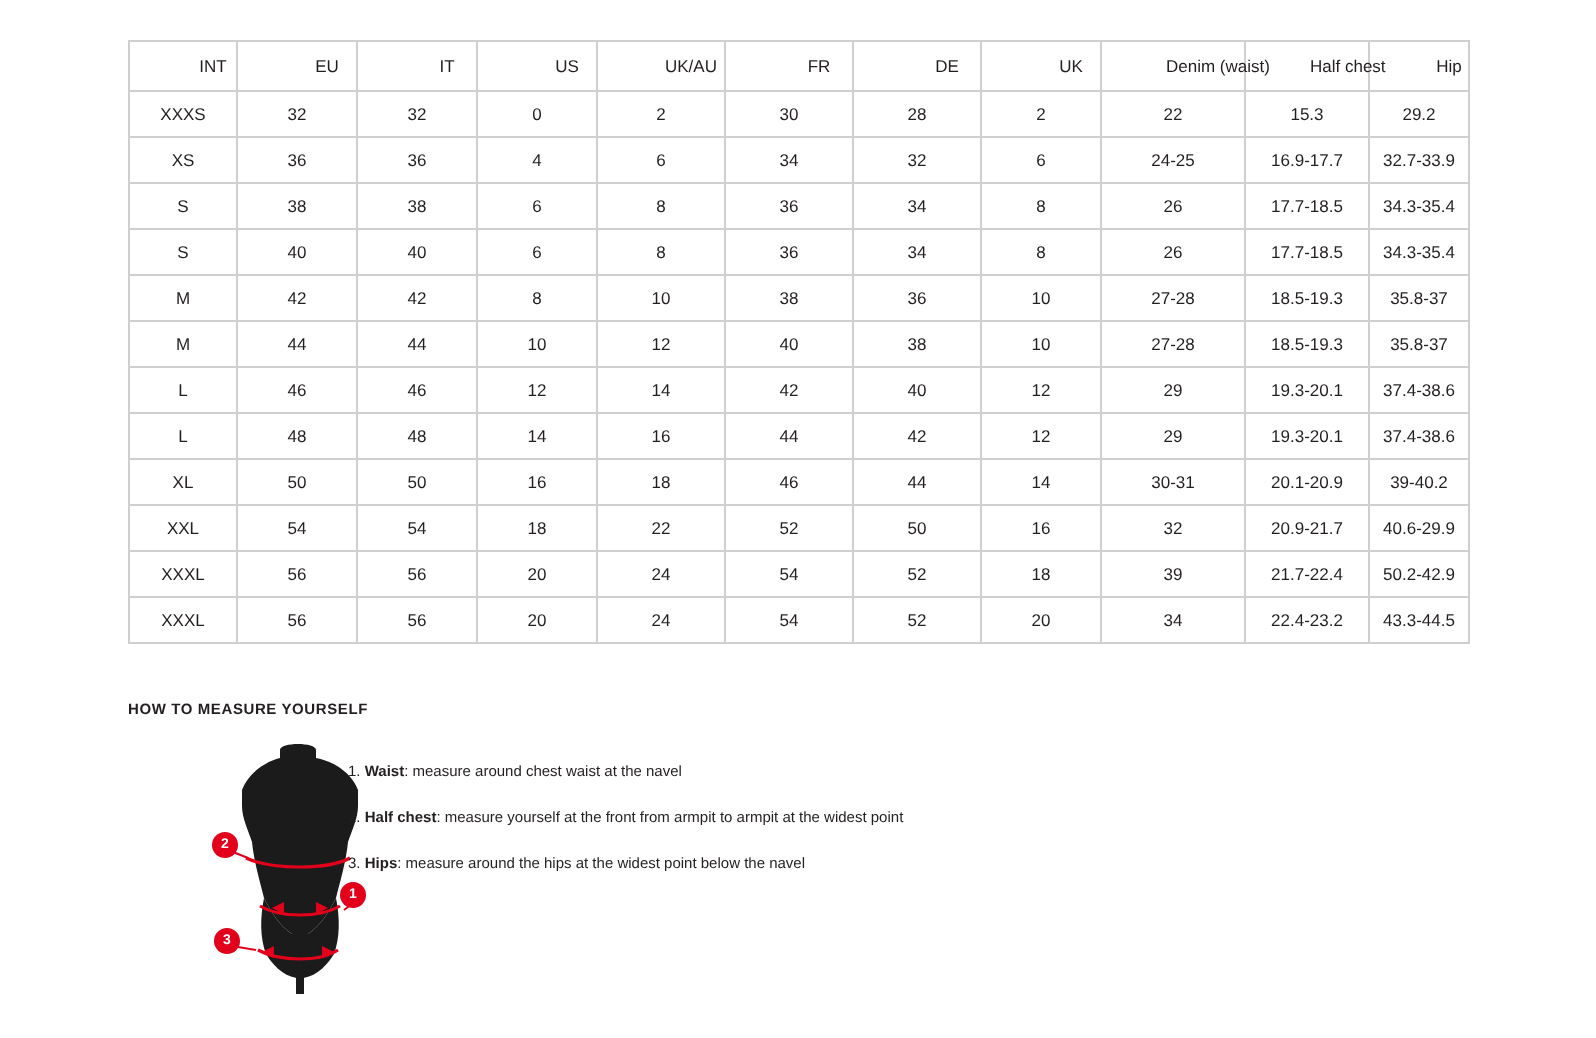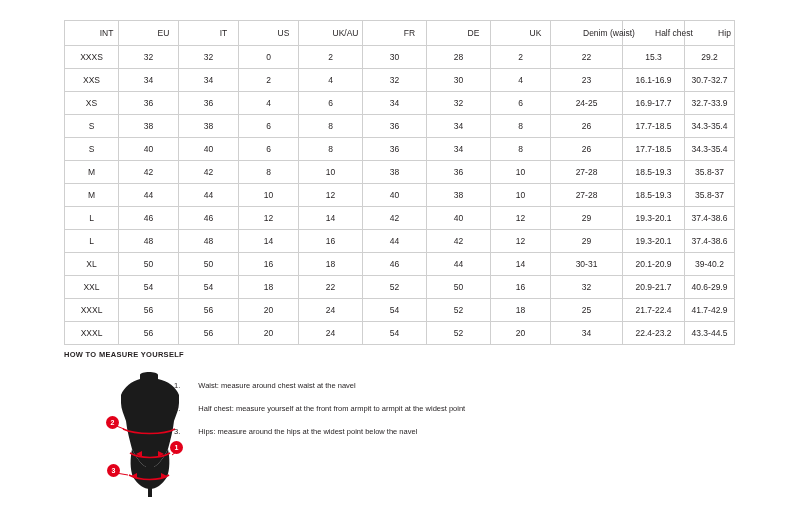--- a/index.html
+++ b/index.html
@@ -91,21 +91,21 @@
     left: 110px;
     top: 12px;
     width: 540px;
   }
   .step {
     font-size: 7.5px;
     color: #231f20;
     margin-bottom: 14px;
     line-height: 1.2;
   }
-  .step b { font-weight: normal; margin-left: 16px; }
+  .step b { font-weight: bold; }
 
   
   .badge {
     position: absolute;
     width: 13px;
     height: 13px;
     border-radius: 50%;
     background: #e2001a;
     color: #ffffff;
     font-size: 7px;
@@ -160,33 +160,20 @@
           <td>0</td>
           <td>2</td>
           <td>30</td>
           <td>28</td>
           <td>2</td>
           <td>22</td>
           <td>15.3</td>
           <td>29.2</td>
         </tr>
         <tr>
-          <td>XXS</td>
-          <td>34</td>
-          <td>34</td>
-          <td>2</td>
-          <td>4</td>
-          <td>32</td>
-          <td>30</td>
-          <td>4</td>
-          <td>23</td>
-          <td>16.1-16.9</td>
-          <td>30.7-32.7</td>
-        </tr>
-        <tr>
           <td>XS</td>
           <td>36</td>
           <td>36</td>
           <td>4</td>
           <td>6</td>
           <td>34</td>
           <td>32</td>
           <td>6</td>
           <td>24-25</td>
           <td>16.9-17.7</td>
@@ -298,23 +285,23 @@
         </tr>
         <tr>
           <td>XXXL</td>
           <td>56</td>
           <td>56</td>
           <td>20</td>
           <td>24</td>
           <td>54</td>
           <td>52</td>
           <td>18</td>
-          <td>25</td>
+          <td>39</td>
           <td>21.7-22.4</td>
-          <td>41.7-42.9</td>
+          <td>50.2-42.9</td>
         </tr>
         <tr>
           <td>XXXL</td>
           <td>56</td>
           <td>56</td>
           <td>20</td>
           <td>24</td>
           <td>54</td>
           <td>52</td>
           <td>20</td>

